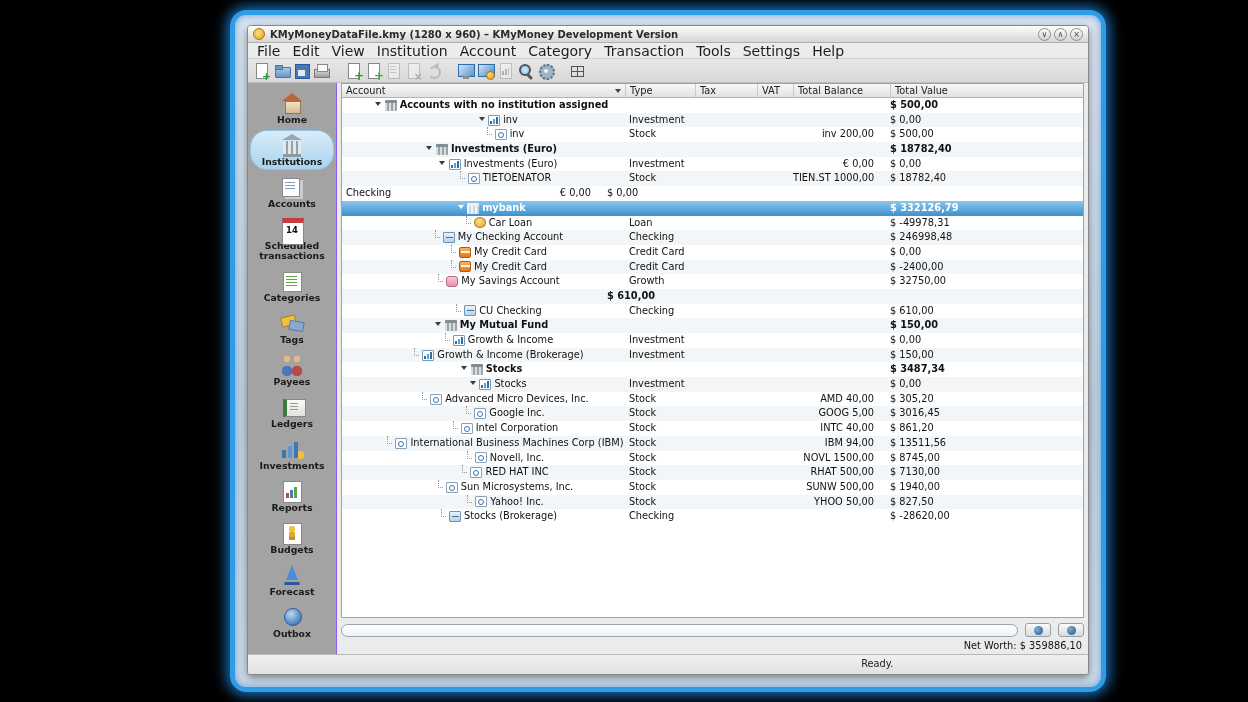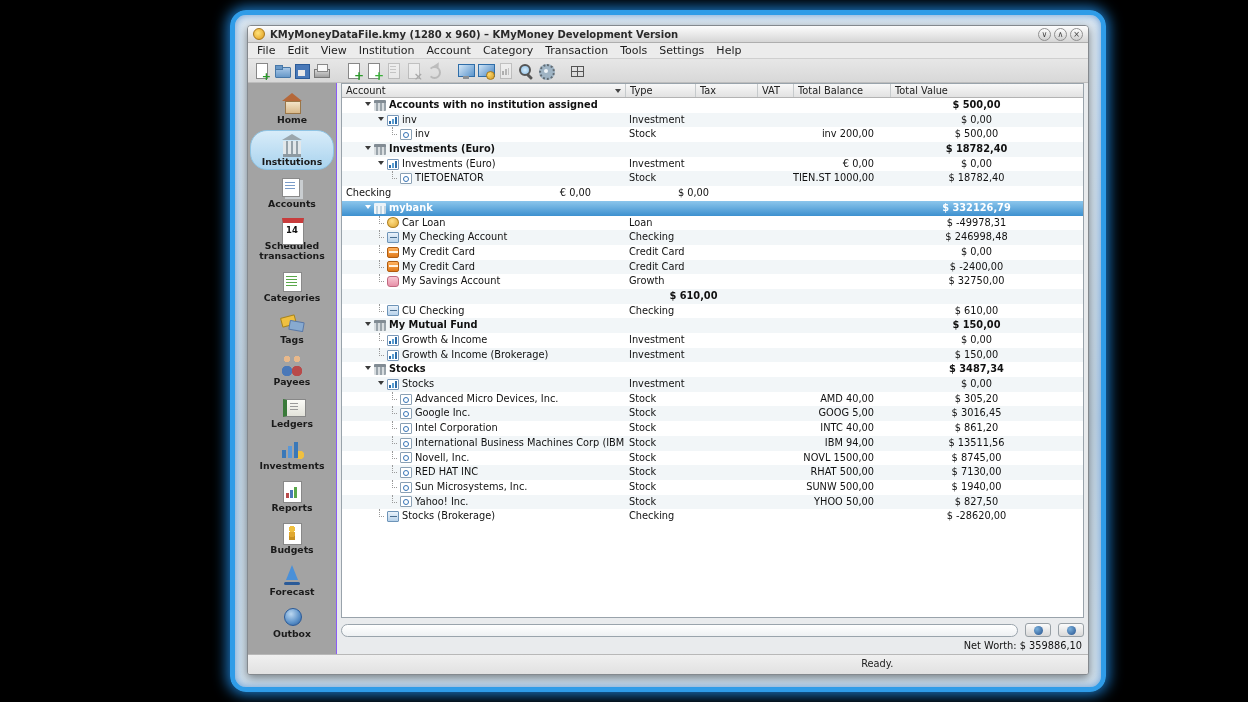--- a/index.html
+++ b/index.html
@@ -22,21 +22,21 @@
   .app-icon{width:12px;height:12px;border-radius:50%;
     background:radial-gradient(circle at 4px 4px,#ffe27a,#e09a1a);border:1px solid #a8771a;}
   .title-text{font-size:10px;font-weight:600;color:#2a2a2a;white-space:nowrap;}
   .wbtns{margin-left:auto;display:flex;gap:3px;}
   .wbtn{width:13px;height:13px;border-radius:50%;border:1px solid #909090;
     background:linear-gradient(#fefefe,#cfcfcf);font-size:8px;line-height:11px;text-align:center;color:#444;}
 
   
   .menubar{height:16px;flex:0 0 16px;display:flex;align-items:center;background:#ececec;
     border-bottom:1px solid #cfcfcf;padding:0 3px;}
-  .mi{font-size:11px;color:#1d1d1d;padding:1px 6px;}
+  .mi{font-size:14px;color:#1d1d1d;padding:1px 6px;}
 
   
   .toolbar{height:24px;flex:0 0 24px;display:flex;align-items:center;gap:2px;padding:0 5px;
     background:linear-gradient(#e7e7e7,#d8d8d8);border-bottom:1px solid #bdbdbd;}
   .tb{position:relative;width:18px;height:18px;}
   .tb-gap{width:10px;height:18px;}
   .dis{opacity:.38;filter:grayscale(1);}
   .tb-new-file::before,.tb-new-institution::before,.tb-new-account::before,
   .tb-edit::before,.tb-delete::before,.tb-reports-view::before{content:"";position:absolute;left:3px;top:1px;width:10px;height:14px;background:#fff;border:1px solid #888;}
   .tb-new-file::after{content:"+";position:absolute;right:0;bottom:-3px;color:#2a9a2a;font-weight:bold;font-size:11px;}
@@ -128,24 +128,24 @@
   .hc:first-child{border-left:none;flex:1;display:flex;justify-content:space-between;align-items:center;}
   .hc:nth-child(2){width:70px;} .hc:nth-child(3){width:62px;} .hc:nth-child(4){width:36px;}
   .hc:nth-child(5){width:97px;} .hc:nth-child(6){width:193px;}
   .sort{display:inline-block;margin-right:4px;border-left:3.5px solid transparent;border-right:3.5px solid transparent;border-top:4px solid #444;}
   .tbody{flex:1;overflow:hidden;background:#fff;}
   .row{display:flex;height:14.7px;line-height:14.7px;font-size:9.8px;color:#111;}
   .row.alt{background:#f2f6f8;}
   .row.sel{background:linear-gradient(#8cc6ec,#3d90cf);color:#fff;}
   .row.bold .acc-name,.row.bold .c-val{font-weight:bold;}
   .cell{white-space:nowrap;overflow:hidden;}
-  .c-acc{flex:1;display:flex;align-items:center;padding-left:20px;}
+  .c-acc{flex:1;display:flex;align-items:center;padding-left:14px;justify-content:center;}
   .c-type{width:70px;padding-left:4px;} .c-tax{width:62px;} .c-vat{width:36px;}
   .c-bal{width:97px;text-align:right;padding-right:16px;}
-  .c-val{width:193px;text-align:center;padding-right:20px;}
+  .c-val{width:193px;text-align:left;padding-right:20px;}
   .indent{flex:0 0 auto;}
   .exp{flex:0 0 11px;text-align:center;}
   .exp::before{content:"";display:inline-block;border-left:3.5px solid transparent;border-right:3.5px solid transparent;border-top:4.5px solid #3a3a3a;vertical-align:2px;}
   .row.sel .exp::before{border-top-color:#fff;}
   .branch{flex:0 0 11px;position:relative;height:100%;}
   .branch::before{content:"";position:absolute;left:4px;top:0;height:8px;border-left:1px dotted #999;}
   .branch::after{content:"";position:absolute;left:4px;top:7px;width:5px;border-top:1px dotted #999;}
   .ti{flex:0 0 12px;width:12px;height:11px;margin:0 3px 0 1px;position:relative;border-radius:1px;}
   .ti-institution{background:repeating-linear-gradient(90deg,#d8dde0 0 2px,#9aa4ab 2px 4px);border-top:3px solid #828c94;}
   .row.sel .ti-institution{background:repeating-linear-gradient(90deg,#f2f6f8 0 2px,#c2d6e4 2px 4px);border-top-color:#eaf2f8;}

